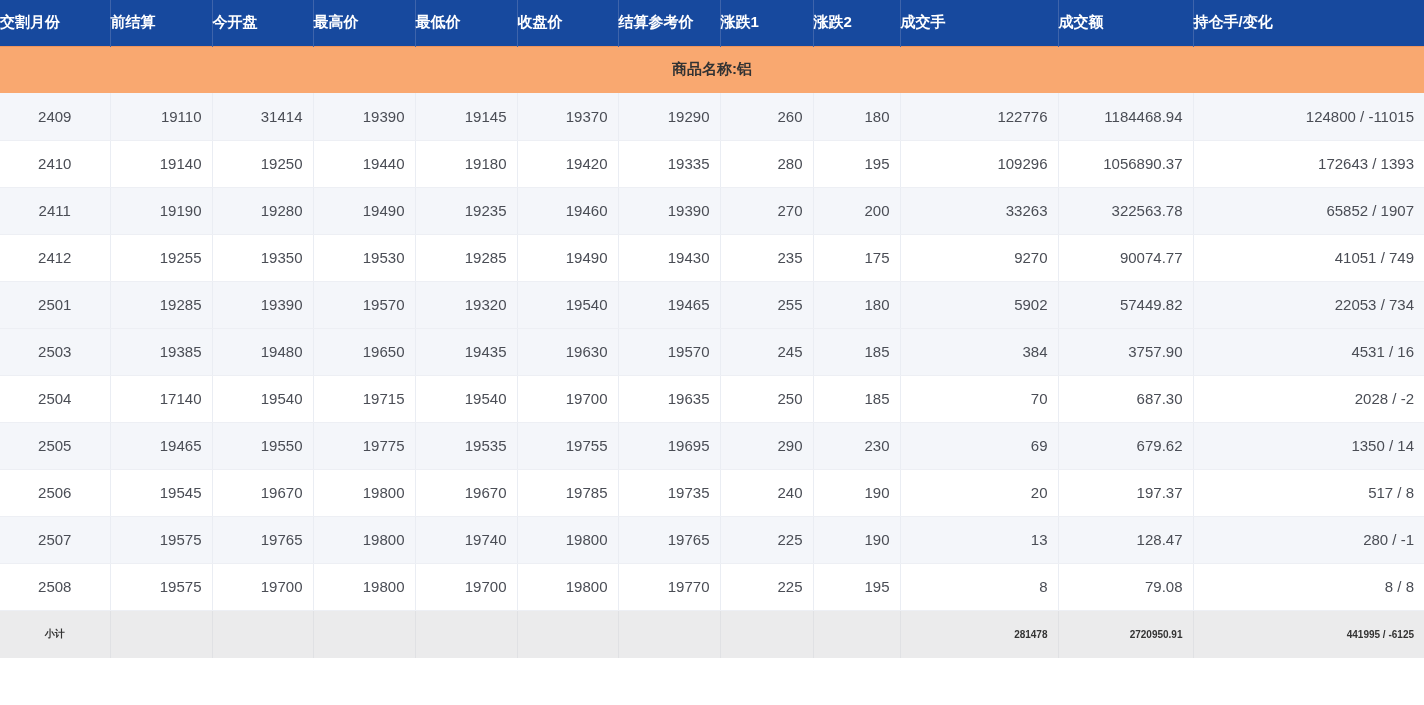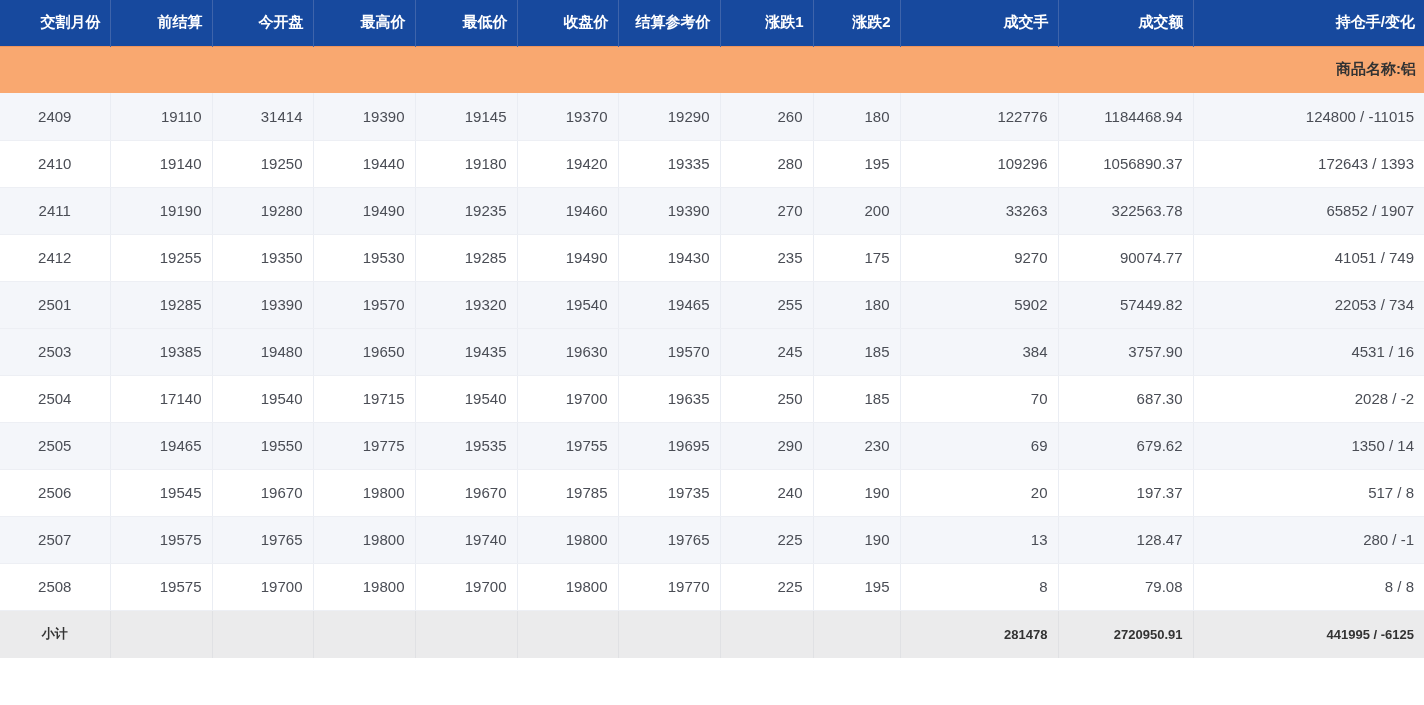--- a/index.html
+++ b/index.html
@@ -17,34 +17,34 @@
     border-collapse:collapse;
     table-layout:fixed;
   }
   
   table.market thead tr { height:46px; }
   table.market th {
     background:#17499E;
     color:#ffffff;
     font-size:15px;
     font-weight:bold;
-    text-align:right;
+    text-align:left;
     border-right:1px solid #3E64AB;
-    padding:9px;
+    padding:0;
   }
   table.market th:last-child { border-right:none; }
   
   tr.group-row { height:47px; }
   tr.group-row td {
     background:#F9A870;
     border-top:1px solid #F0955C;
     color:#333333;
     font-size:15px;
     font-weight:bold;
-    text-align:right;
+    text-align:center;
     padding:0 8px 0 8px;
   }
   
   tr.data-row { height:47px; }
   tr.data-row td {
     font-size:15px;
     color:#4A4D55;
     text-align:right;
     padding:0 10px 0 0;
     border-right:1px solid #EAEDF3;
@@ -56,21 +56,21 @@
   tr.data-row td:last-child { border-right:none; }
   tr.data-row.alt td { background:#F4F6FA; }
   tr.data-row td.c-first {
     text-align:center;
     padding:0;
   }
   
   tr.subtotal-row { height:48px; }
   tr.subtotal-row td {
     background:#EBEBEC;
-    font-size:13px;
+    font-size:10px;
     font-weight:bold;
     color:#333333;
     text-align:right;
     padding:0 10px 0 0;
     border-right:1px solid #E0E1E4;
     white-space:nowrap;
   }
   tr.subtotal-row td:last-child { border-right:none; }
   tr.subtotal-row td.c-first { text-align:center; padding:0; }
 </style>

